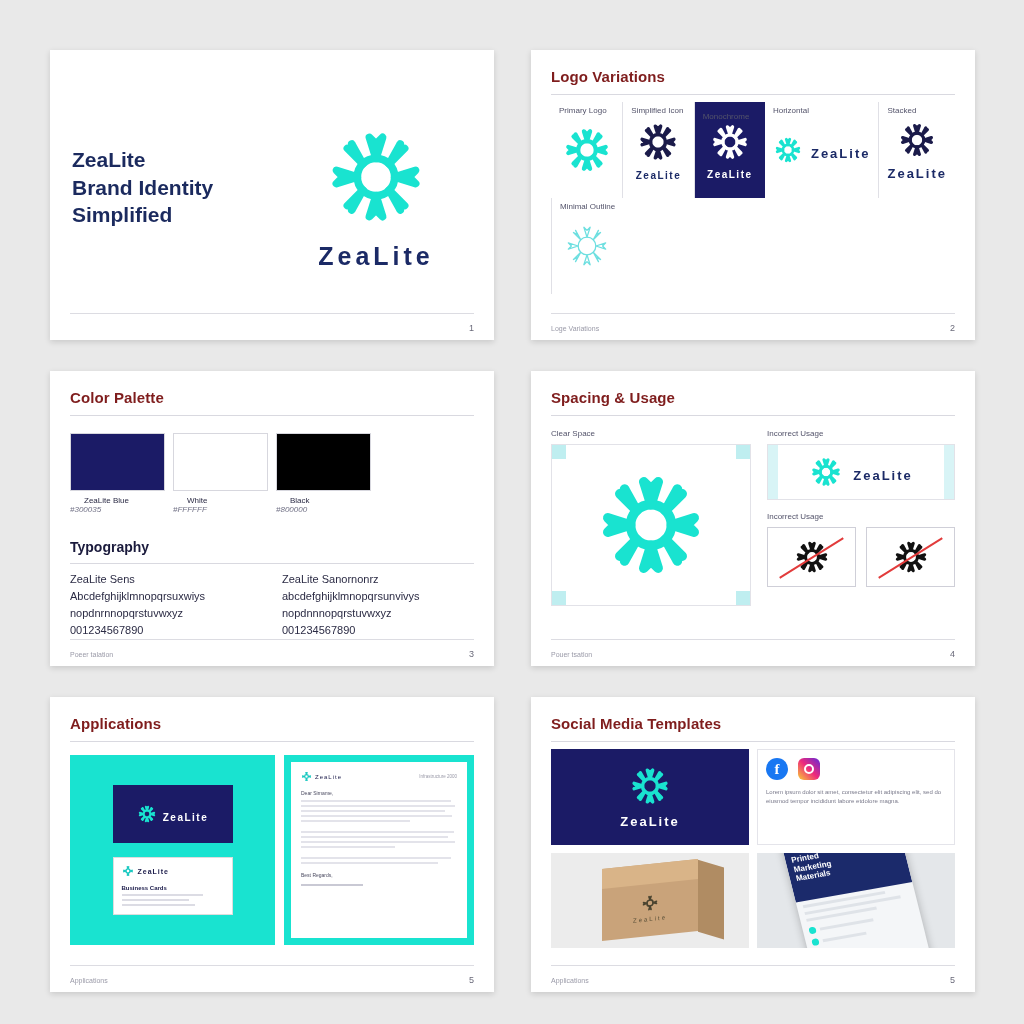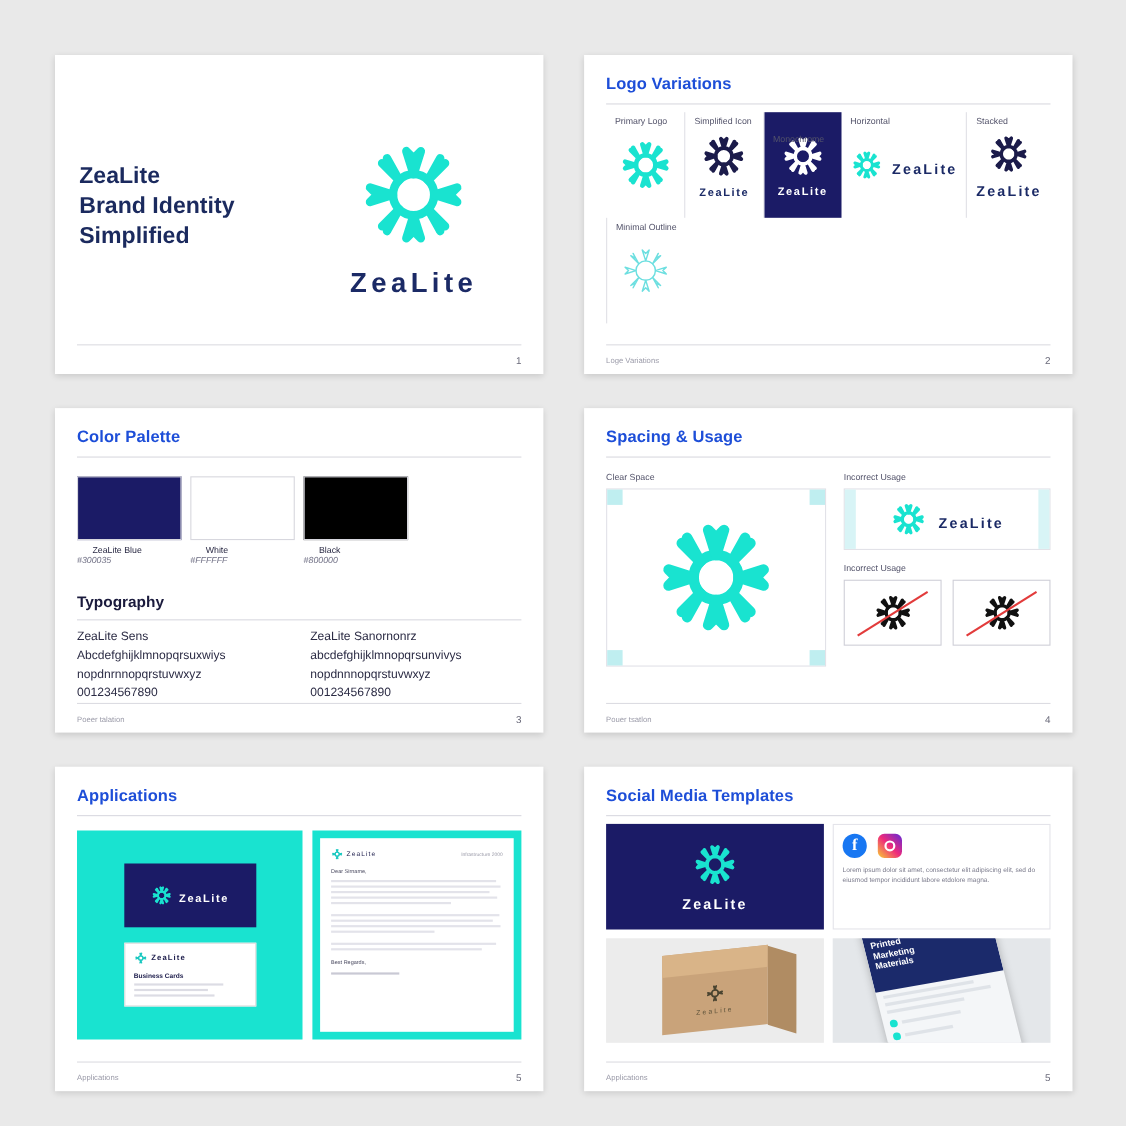--- a/index.html
+++ b/index.html
@@ -24,21 +24,21 @@
     background:#fff;
     position:relative;
     box-shadow:0 2px 6px rgba(0,0,0,0.14);
     overflow:hidden;
   }
   .slide-title{
     position:absolute;
     left:20px;top:18px;
     font-size:15px;
     font-weight:bold;
-    color:#1d4ed8;
+    color:#7f1d1d;
     letter-spacing:.1px;
     text-align:right;
   }
   .title-rule{
     position:absolute;
     left:20px;right:20px;top:44px;
     height:1px;background:#d9d9e0;
   }
   .footer-rule{
     position:absolute;
@@ -261,21 +261,21 @@
             <path d="M38 38 L24 24 L32 28 L28 20 Z"></path>
               <path d="M62 38 L76 24 L68 28 L72 20 Z"></path>
             <path d="M38 62 L24 76 L32 72 L28 80 Z"></path>
               <path d="M62 62 L76 76 L68 72 L72 80 Z"></path>
           </g>
         </svg>
         <div class="wordmark tiny">ZeaLite</div>
       </div>
 
       <div class="cell" style="padding:0;">
-        <div class="cell-label" style="top:20px;left:8px;z-index:2;">Monochrome</div>
+        <div class="cell-label" style="top:10px;left:8px;z-index:2;">Monochrome</div>
         <div class="mono-box">
           <svg width="42" height="42" viewBox="0 0 100 100">
             <g fill="none" stroke="#ffffff" stroke-width="8" stroke-linecap="round" stroke-linejoin="round">
               <circle cx="50" cy="50" r="17"></circle>
               <path d="M50 33 L44 14 L50 20 L56 14 Z"></path>
                 <path d="M50 67 L44 86 L50 80 L56 86 Z"></path>
               <path d="M33 50 L14 44 L20 50 L14 56 Z"></path>
                 <path d="M67 50 L86 44 L80 50 L86 56 Z"></path>
               <path d="M38 38 L24 24 L32 28 L28 20 Z"></path>
                 <path d="M62 38 L76 24 L68 28 L72 20 Z"></path>

